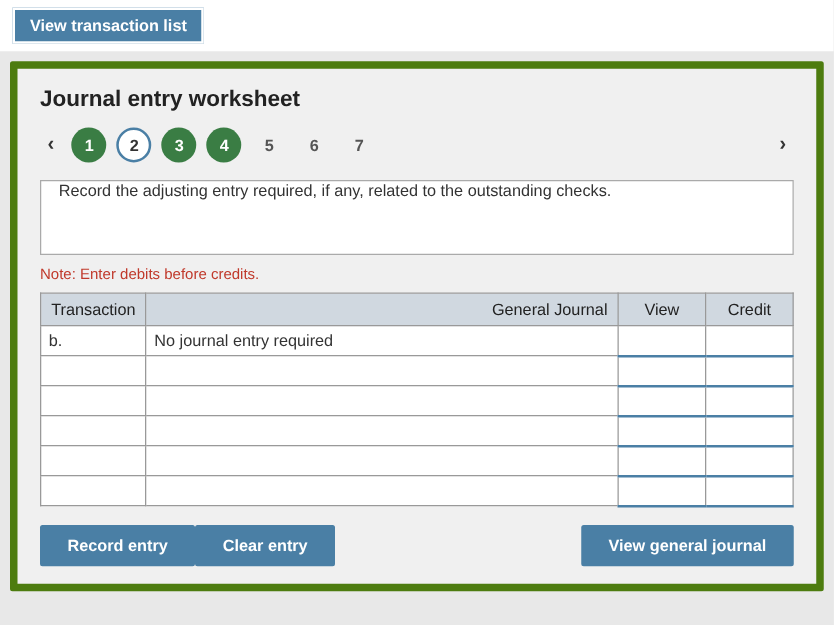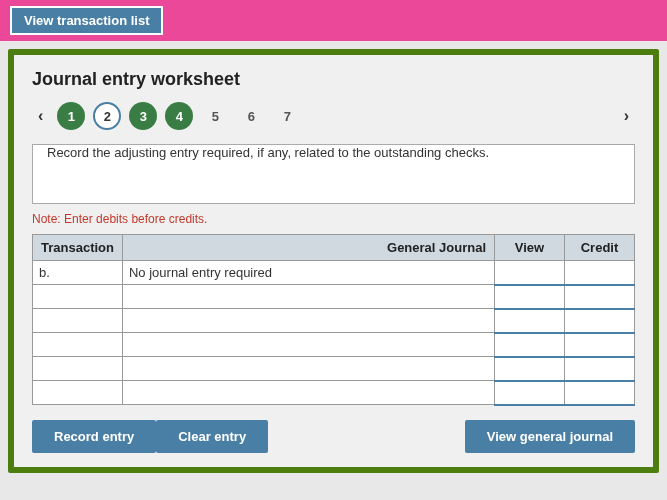--- a/index.html
+++ b/index.html
@@ -5,21 +5,21 @@
     * { box-sizing: border-box; margin: 0; padding: 0; }
     body {
       font-family: Arial, sans-serif;
       font-size: 13px;
       background: #e8e8e8;
       width: 667px;
       height: 500px;
       overflow: hidden;
     }
     .top-bar {
-      background: #ec4899;
+      background: #ffffff;
       padding: 6px 10px;
       display: flex;
       align-items: center;
     }
     .top-bar button {
       background: #4a7fa5;
       color: white;
       border: 2px solid white;
       padding: 5px 12px;
       font-size: 13px;
@@ -97,21 +97,21 @@
       width: 100%;
       border-collapse: collapse;
       margin-bottom: 14px;
     }
     .journal-table th {
       background: #d0d8e0;
       border: 1px solid #999;
       padding: 5px 8px;
       text-align: center;
       font-size: 13px;
-      font-weight: bold;
+      font-weight: normal;
       color: #222;
     }
     .journal-table th.general-journal {
       text-align: right;
     }
     .journal-table td {
       border: 1px solid #999;
       padding: 3px 6px;
       height: 24px;
       font-size: 13px;

